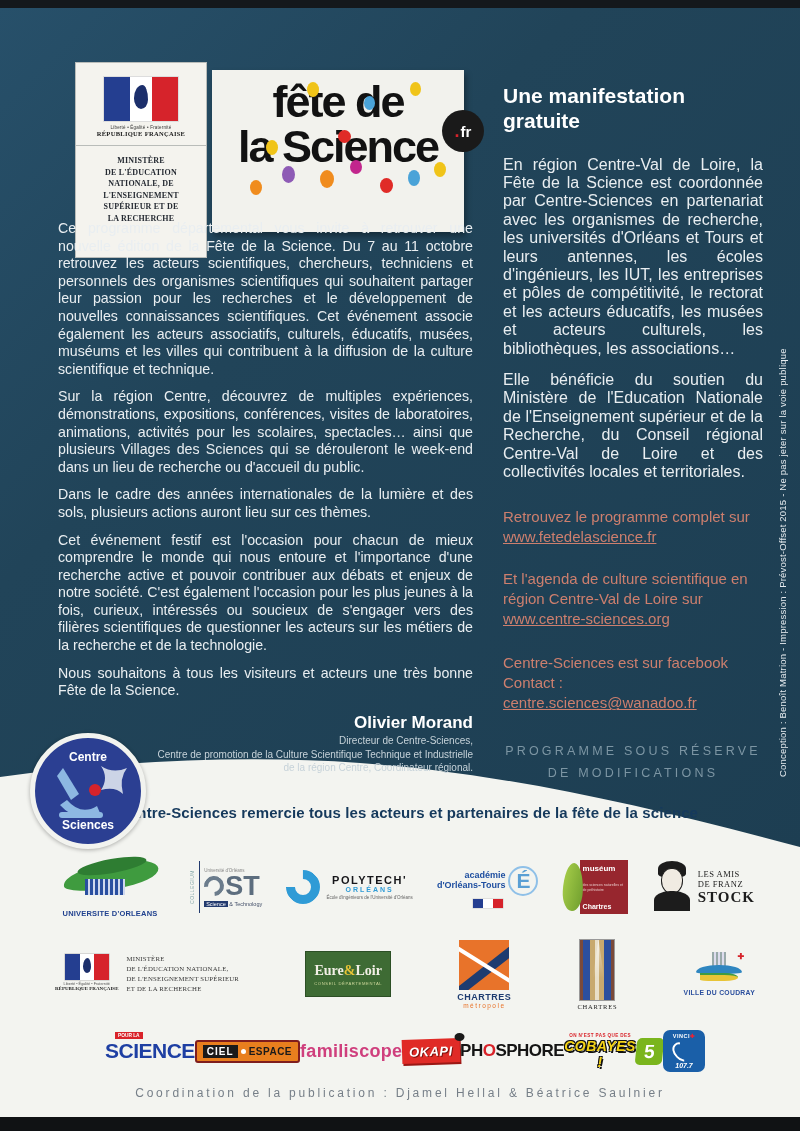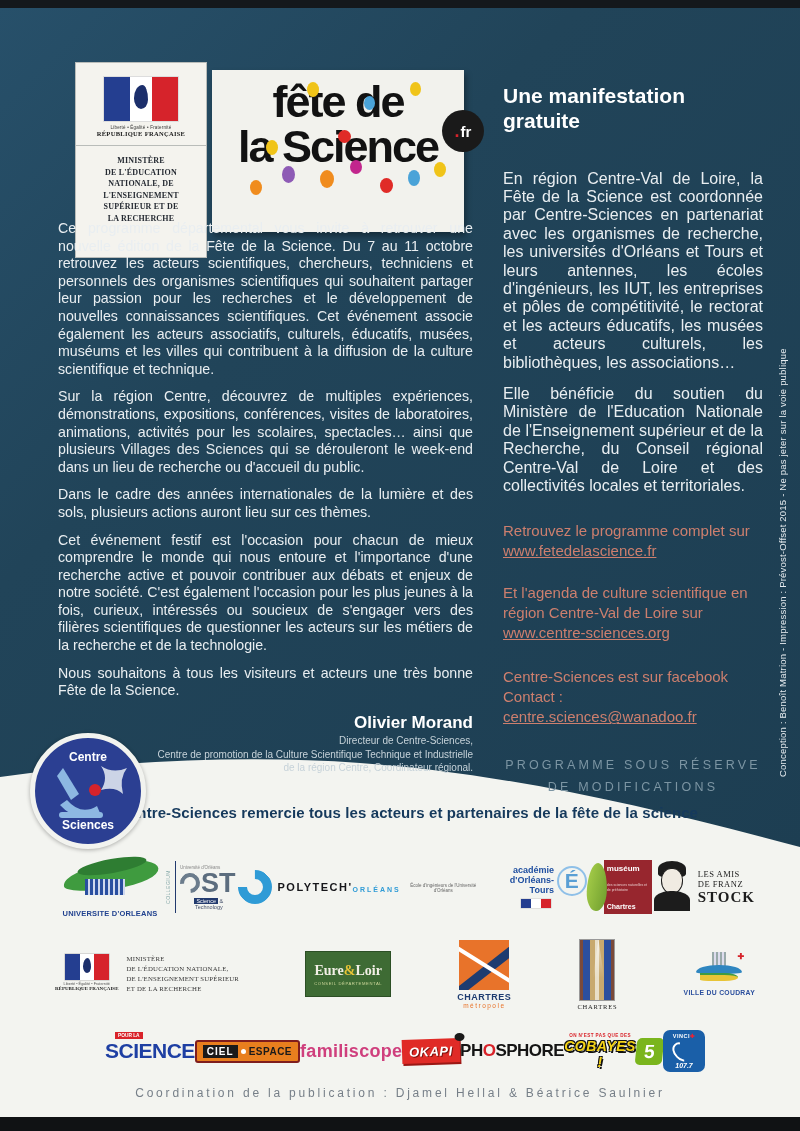--- a/index.html
+++ b/index.html
@@ -54,21 +54,21 @@
   
   .main-col { position:absolute; left:58px; top:220px; width:415px; z-index:3;
     color:#e9eef1; font-size:14.2px; line-height:17.6px; text-align:justify; }
   .main-col p { margin-bottom:10px; }
   .signature { margin-top:14px; text-align:right; }
   .sig-name { font-size:17px; font-weight:bold; color:#ffffff; margin-bottom:3px; }
   .sig-sub { font-size:10px; line-height:1.32; color:#c6d2d9; text-align:right; }
 
   
   .aside-col { position:absolute; left:503px; top:84px; width:260px; z-index:3; }
-  .aside-title { color:#fff; font-weight:bold; font-size:21px; line-height:1.18; margin-bottom:36px; }
+  .aside-title { color:#fff; font-weight:bold; font-size:21px; line-height:1.18; margin-bottom:22px; }
   .aside-col p.body { color:#e9eef1; font-size:16px; line-height:18.4px; text-align:justify; margin-bottom:13px; }
   .cta { color:#cd7f6e; font-size:15px; line-height:20px; }
   .cta a { color:#cd7f6e; }
   .cta1 { margin-top:26px; }
   .cta2 { margin-top:22px; }
   .cta3 { margin-top:24px; }
   .notice { margin-top:28px; text-align:center; color:#7c95a3; font-size:12.5px;
     letter-spacing:3.2px; line-height:1.75; }
 
   .side-credit {
@@ -115,21 +115,21 @@
   .ost-big { font-size:27px; font-weight:bold; color:#5c6d7e; line-height:1; display:flex; align-items:center; }
   .ost-ring { width:20px; height:20px; border:4px solid #6b7c8c; border-radius:50%;
     border-bottom-color:transparent; transform:rotate(40deg); margin-right:1px; }
   .ost-sub { font-size:5.5px; color:#44506a; margin-top:1px; }
   .ost-sub b { background:#223a6e; color:#fff; padding:0 2px; font-weight:normal; }
   .ost-uni { font-size:4.5px; color:#888; }
 
   .poly { flex-direction:row; gap:6px; }
   .poly-ring { width:34px; height:34px; border:9px solid #2f9bd6; border-radius:50%;
     border-left-color:transparent; transform:rotate(45deg); }
-  .poly-text { display:flex; flex-direction:row; align-items:flex-end; }
+  .poly-text { display:flex; flex-direction:column; align-items:center; }
   .poly-name { font-size:11px; font-weight:bold; color:#16161a; letter-spacing:1.5px; }
   .poly-city { font-size:7px; font-weight:bold; color:#2f9bd6; letter-spacing:2px; }
   .poly-sub { font-size:4.5px; color:#666; margin-top:2px; }
 
   .acad { flex-direction:column; }
   .acad-top { display:flex; align-items:center; gap:3px; }
   .acad-name { font-size:9px; font-weight:bold; color:#1f4fa0; line-height:1.1; text-align:right; }
   .acad-e { width:30px; height:30px; border:2px solid #8fc0e8; border-radius:50%;
     color:#5a9fd4; font-size:21px; font-weight:bold; display:flex; align-items:center; justify-content:center; }
   .mini-flag { margin-top:3px; width:30px; height:9px; display:flex; box-shadow:0 0 0 .5px #ccc; }

